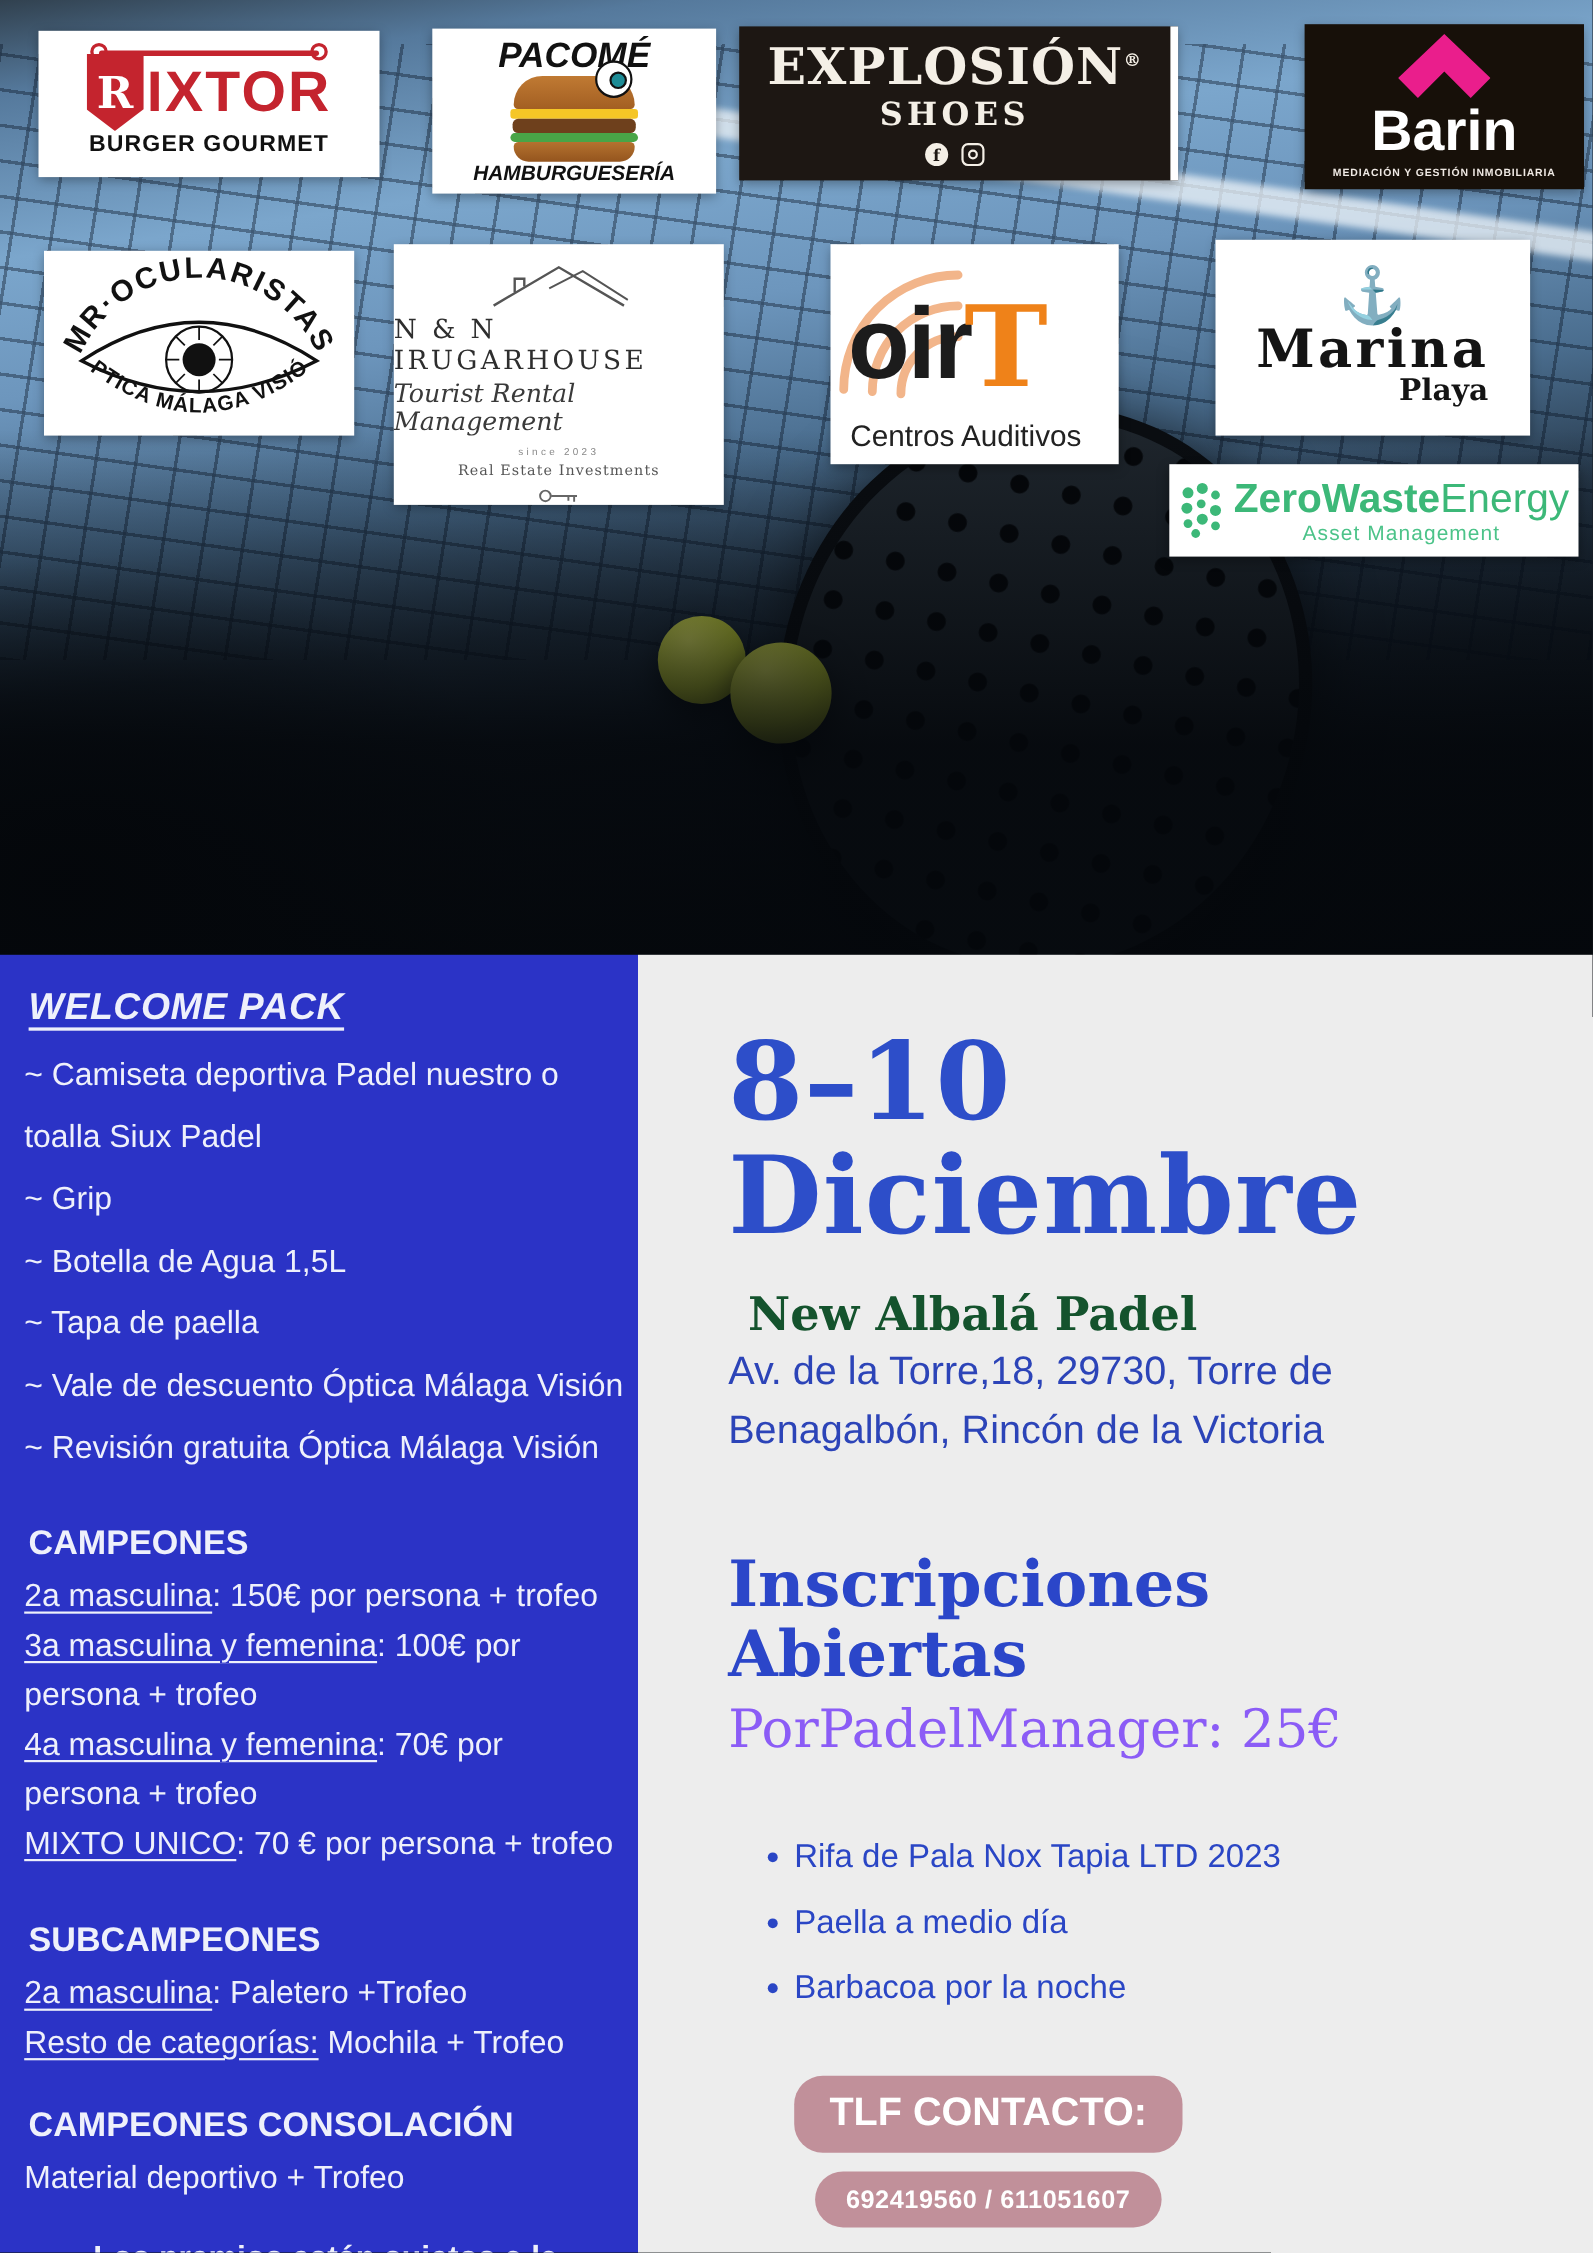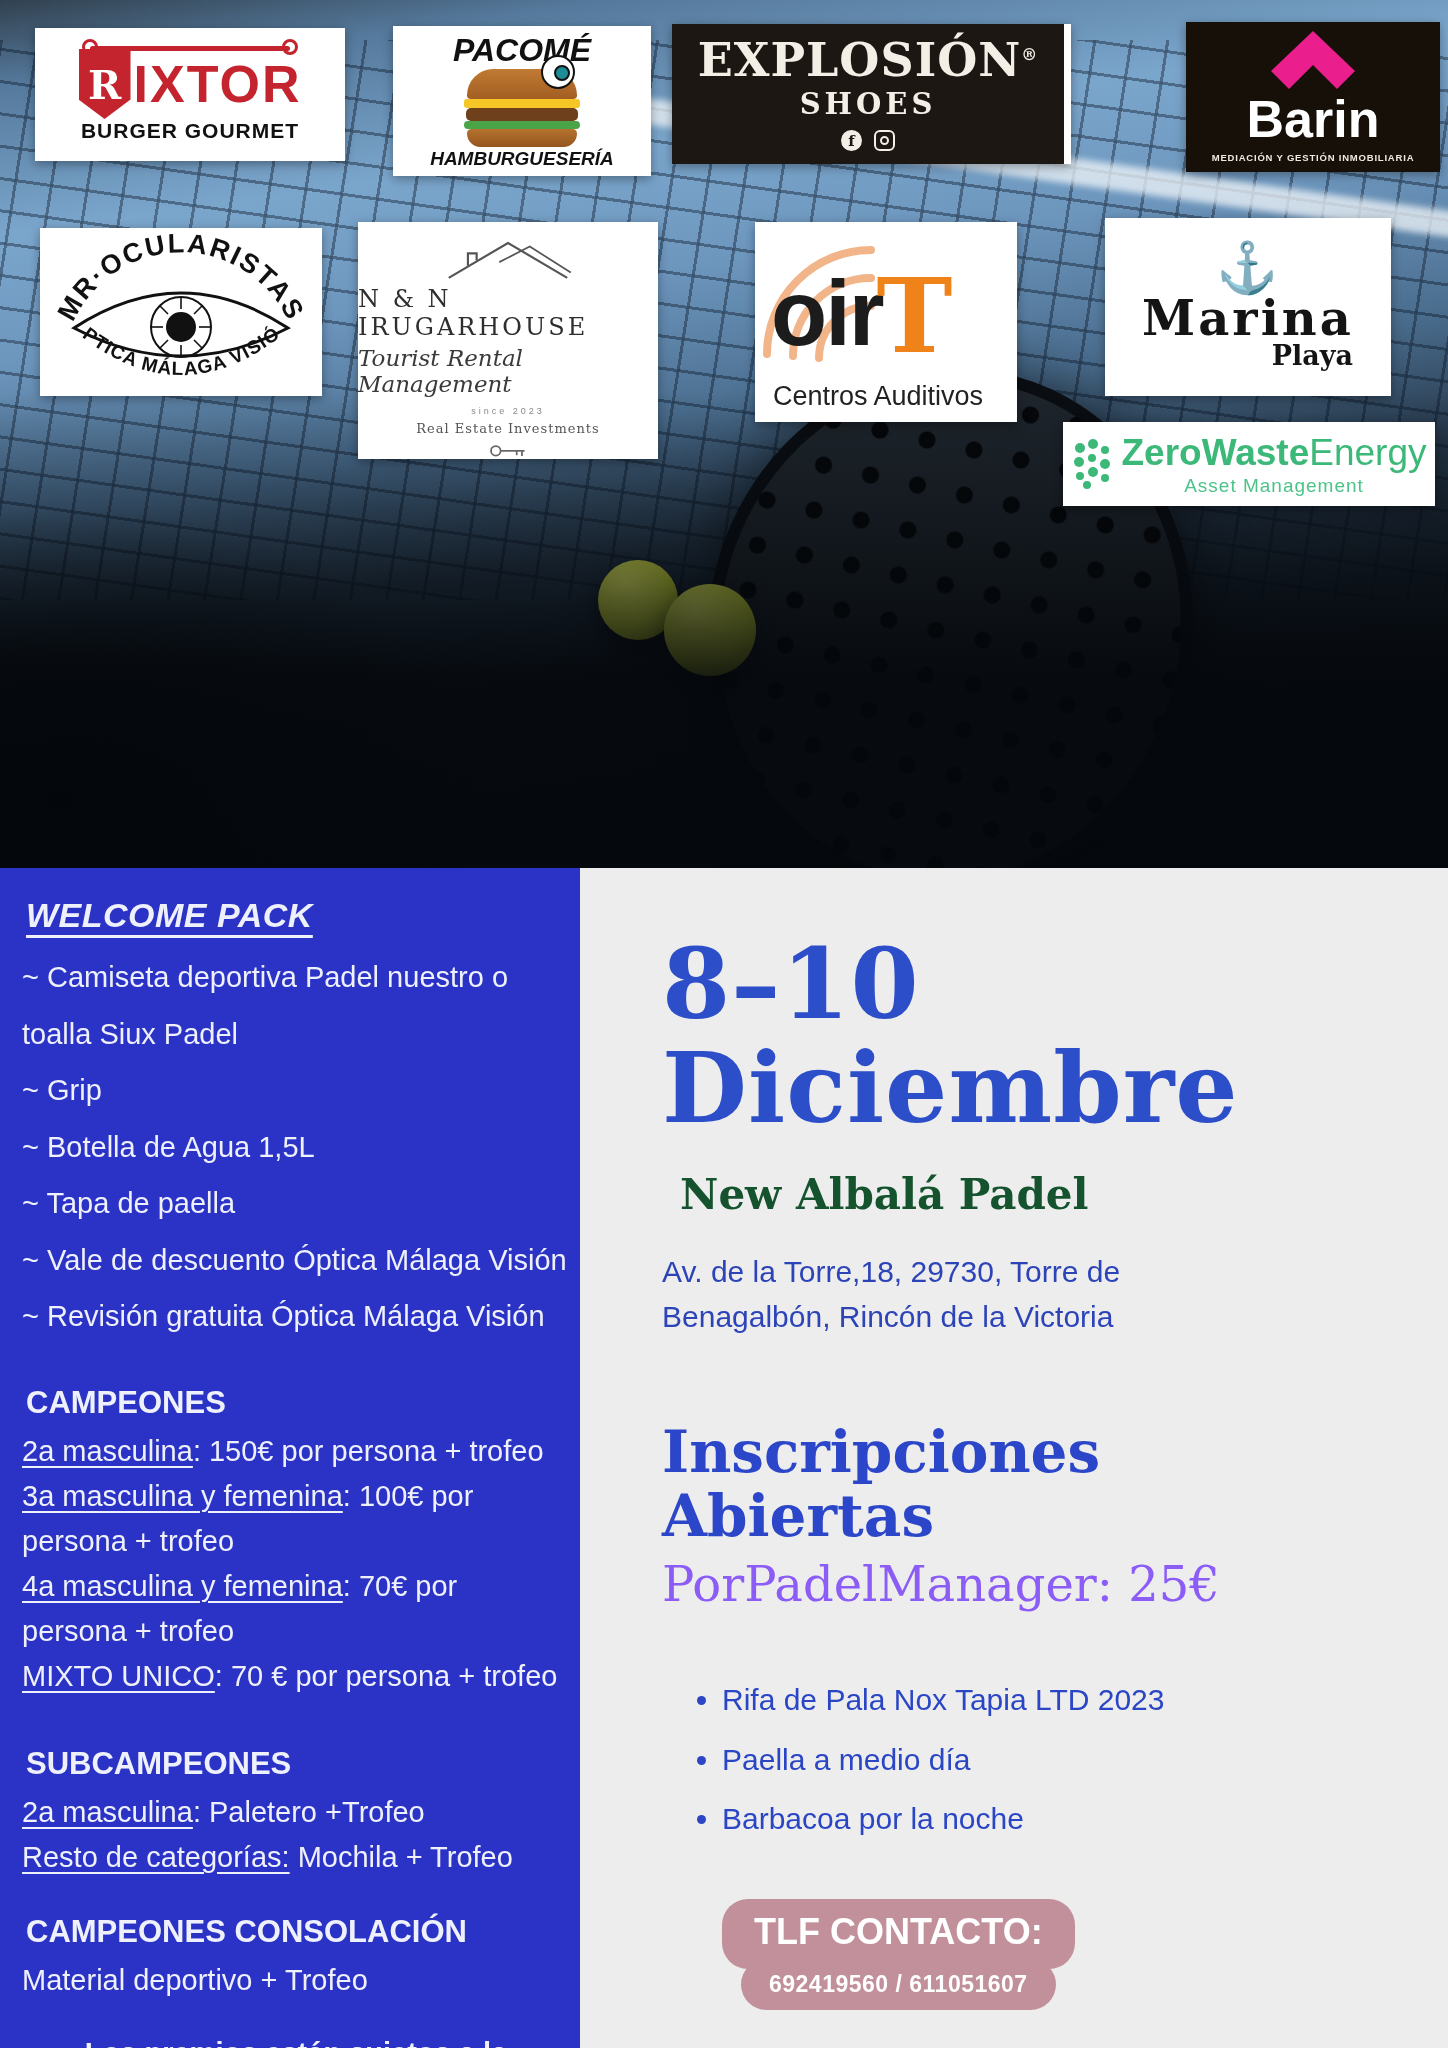--- a/index.html
+++ b/index.html
@@ -114,26 +114,26 @@
   .wp-list{list-style:none;margin:14px 0 0 0;padding:0;line-height:1.95;}
   .sec-head{font-weight:bold;font-size:31px;margin-top:40px;padding-left:4px;}
   .rows{margin-top:8px;line-height:1.55;}
   .u{text-decoration:underline;text-underline-offset:5px;text-decoration-thickness:2px;}
   .note{font-weight:bold;text-align:center;margin-top:30px;line-height:1.4;padding:0 14px;}
 
   .right-panel{position:absolute;left:580px;top:868px;width:868px;height:1312px;background:#ededed;
     box-sizing:border-box;padding:64px 30px 0 82px;color:#2a44c4;}
   .dates{font:bold 98px/1.06 "DejaVu Serif",serif;color:#2d4ec9;letter-spacing:1px;}
   .venue{font:bold 42px "DejaVu Serif",serif;color:#14532d;margin:30px 0 0 18px;}
-  .address{font-size:30px;line-height:1.5;color:#2c44b8;margin-top:30px;}
+  .address{font-size:36px;line-height:1.5;color:#2c44b8;}
   .insc{font:bold 58px/1.1 "DejaVu Serif",serif;color:#2b46c9;margin-top:82px;}
   .price{font:48px "DejaVu Serif",serif;color:#8b5cf6;margin-top:8px;}
   .bullets{margin:66px 0 0 36px;padding:0 0 0 24px;font-size:30px;color:#2a46c5;line-height:1.45;}
   .bullets li{margin-bottom:16px;}
-  .contact{margin:58px 0 0 60px;width:fit-content;display:flex;flex-direction:column;align-items:center;}
+  .contact{margin:58px 0 0 60px;width:fit-content;display:flex;flex-direction:column;align-items:center;gap:27px;}
   .contact-top{background:#c1909a;color:#fff;font-weight:bold;font-size:36px;
     padding:12px 32px 16px;border-radius:26px;}
   .contact-bottom{background:#c1909a;color:#fff;font-weight:bold;font-size:23px;letter-spacing:.5px;
     padding:12px 28px;border-radius:26px;margin-top:-10px;}
   .organizers{position:absolute;left:0;bottom:44px;width:566px;text-align:center;
     font:italic bold 31px "Liberation Sans",sans-serif;color:#2443cb;}
 </style>
 </head>
 <body>
 

